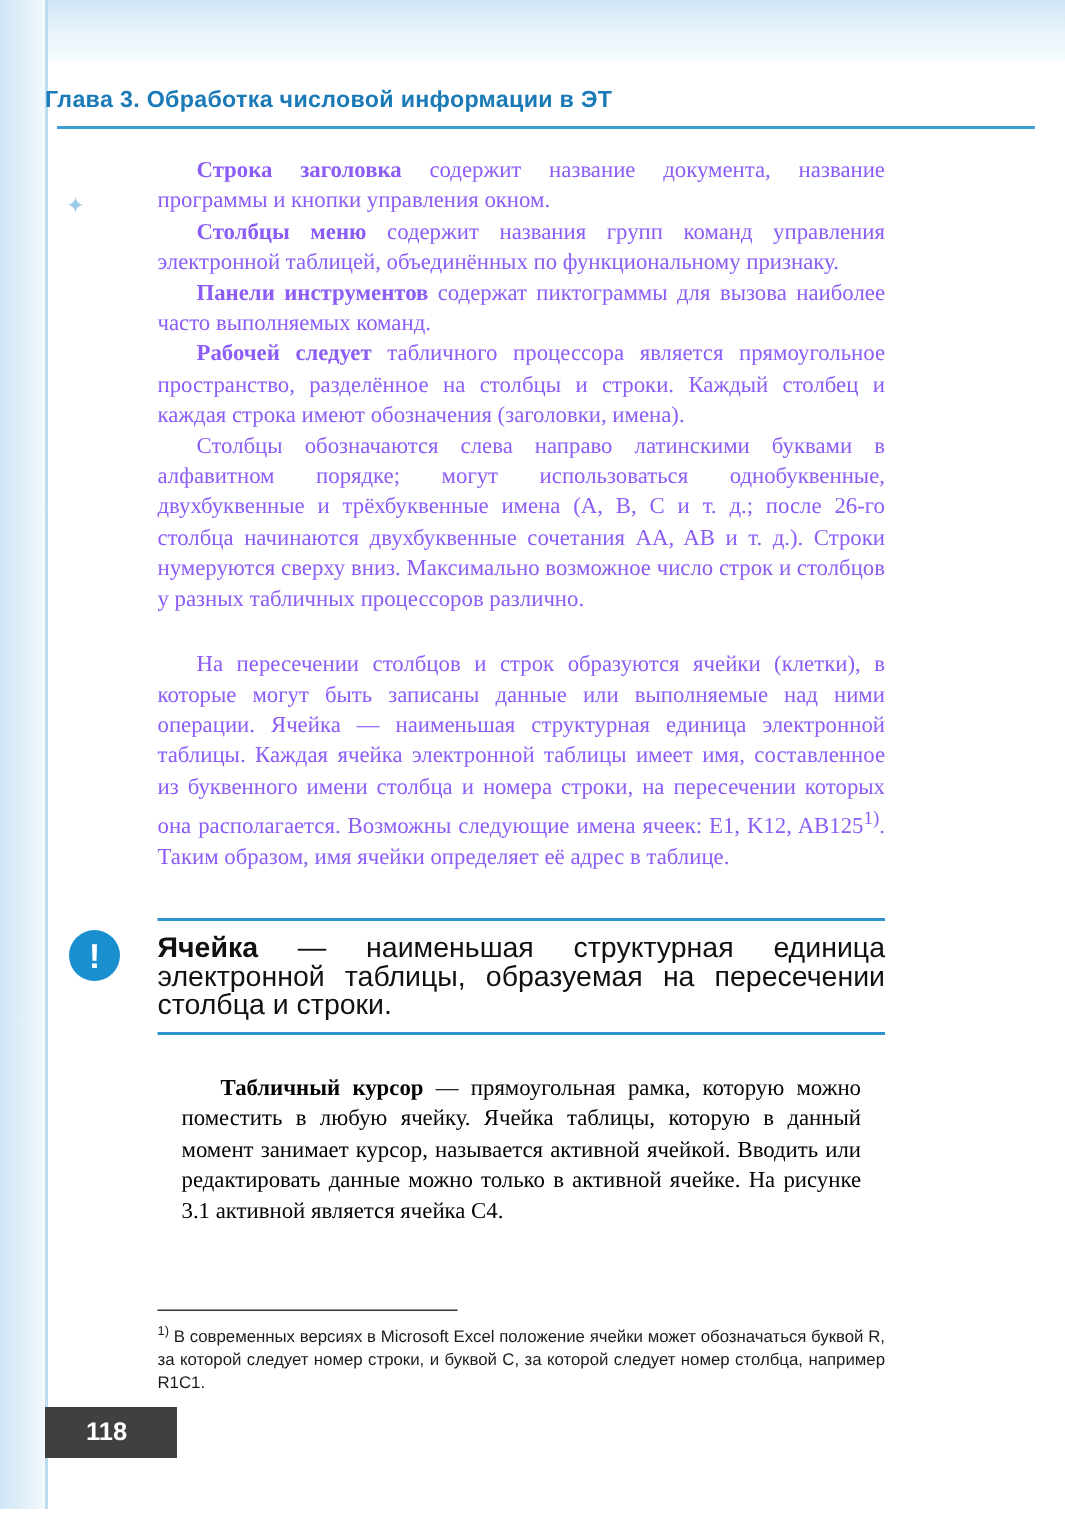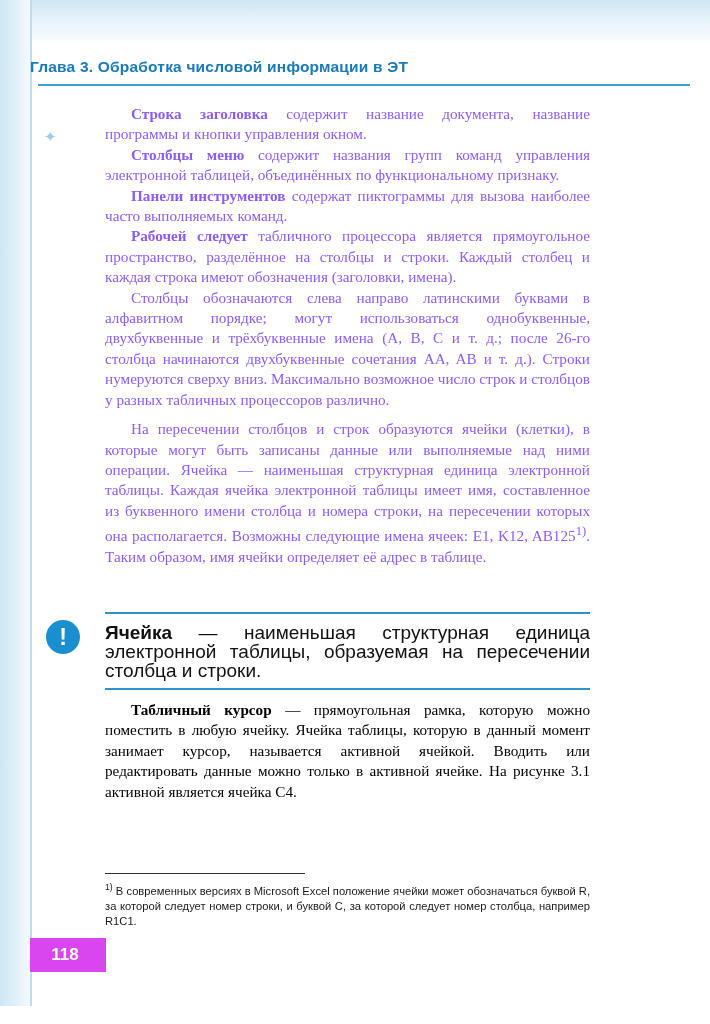--- a/index.html
+++ b/index.html
@@ -77,21 +77,21 @@
     font-size: 15.2px;
     line-height: 20.4px;
     color: #8b5cf6;
     text-align: justify;
   }
   .content p {
     margin: 0 0 0 0;
     text-indent: 26px;
   }
   .content p.spaced {
-    margin-top: 9px;
+    margin-top: 23px;
   }
   b { font-weight: bold; }
 
   
   .callout {
     position: absolute;
     left: 105px;
     top: 612px;
     width: 485px;
   }
@@ -129,21 +129,21 @@
     position: absolute;
     left: 105px;
     top: 700px;
     width: 485px;
     font-size: 15.2px;
     line-height: 20.4px;
     color: #000000;
     text-align: justify;
   }
   .content2 p {
-    margin: 0;
+    margin: 16px;
     text-indent: 26px;
   }
 
   
   .footnote-rule {
     position: absolute;
     left: 105px;
     top: 873px;
     width: 200px;
     height: 1px;
@@ -166,23 +166,23 @@
   }
   .footnote .fn-body {
     display: inline;
   }
 
   
   .folio {
     position: absolute;
     left: 30px;
     top: 938px;
-    width: 76px;
+    width: 88px;
     height: 34px;
-    background: #d946ef;
+    background: #404040;
   }
   .folio span {
     display: block;
     font-family: "Liberation Sans", sans-serif;
     font-weight: bold;
     font-size: 17px;
     color: #ffffff;
     line-height: 34px;
     text-align: center;
     padding-right: 6px;

